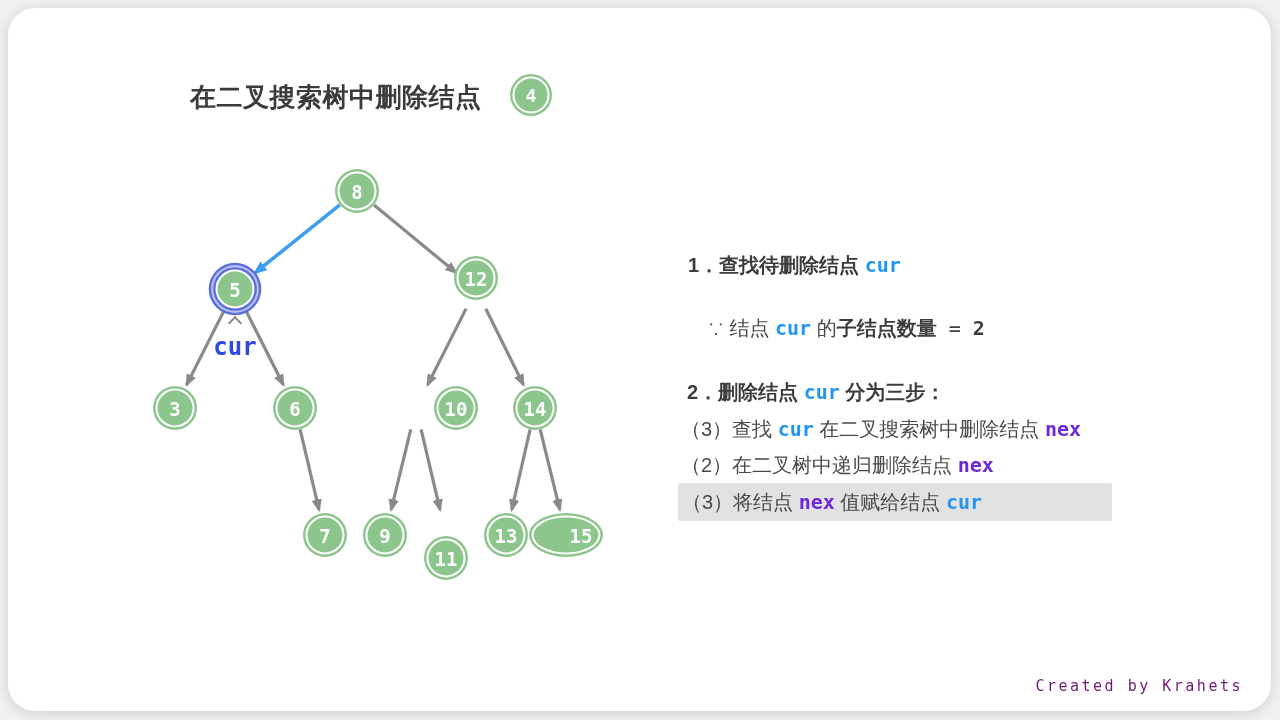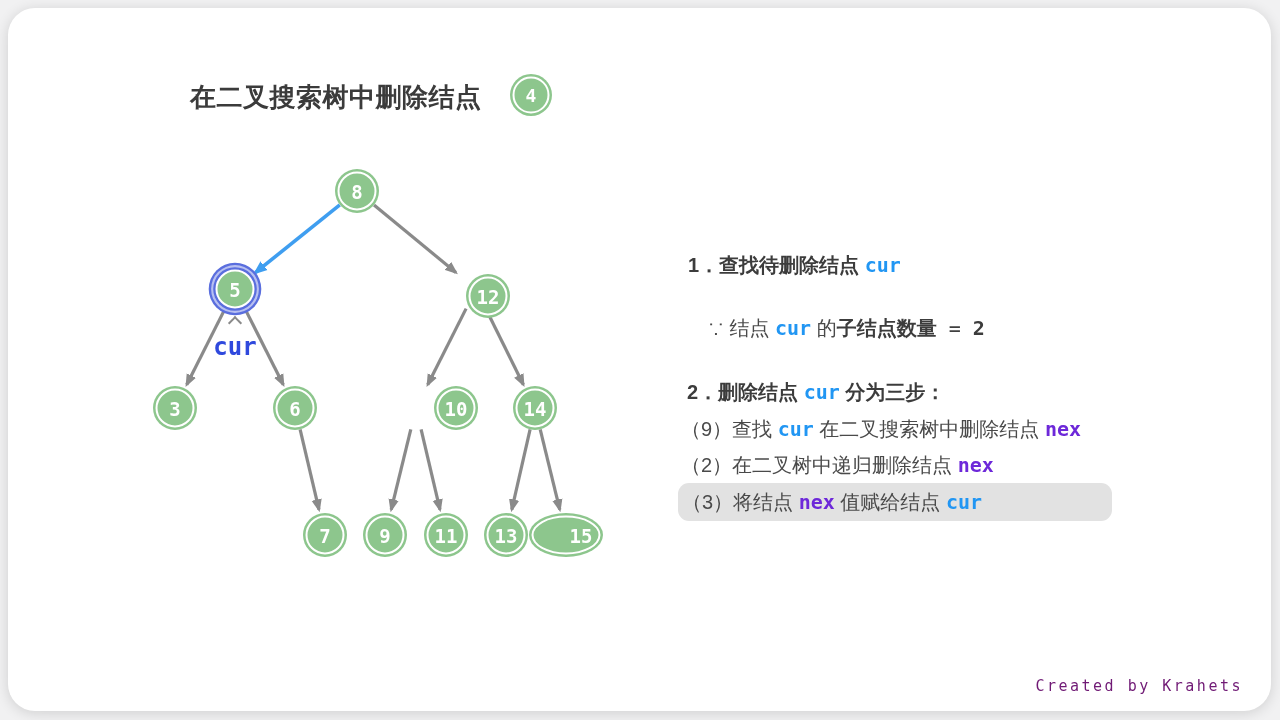--- a/index.html
+++ b/index.html
@@ -31,24 +31,24 @@
     position:absolute;width:35px;height:35px;border-radius:50%;
     background:#8dc68d;border:2.5px solid #fff;box-shadow:0 0 0 2.5px #8dc68d;
     display:flex;align-items:center;justify-content:center;
     color:#fff;font:bold 19px "DejaVu Sans Mono",monospace;
     transform:translate(-50%,-50%);
   }
   .node.hl{
     border:2px solid #fff;
     box-shadow:0 0 0 2.3px #5a6ede,0 0 0 4.4px #b8c0f1,0 0 0 6.8px #5a6ede;
   }
-  .n8{left:357px;top:191px;} .n5{left:235px;top:289px;} .n12{left:476px;top:296px;margin-left:12px;}
+  .n8{left:357px;top:191px;} .n5{left:235px;top:289px;} .n12{left:476px;top:278px;}
   .n3{left:175px;top:408px;} .n6{left:295px;top:408px;} .n10{left:416px;top:408px;margin-left:40px;}
   .n14{left:535px;top:408px;} .n7{left:325px;top:535px;} .n9{left:385px;top:535px;}
-  .n11{left:446px;top:535px;} .n13{left:506px;top:535px;} .n15{left:566px;top:535px;padding-left:30px;}
+  .n11{left:446px;top:558px;} .n13{left:506px;top:535px;} .n15{left:566px;top:535px;padding-left:30px;}
   .caret{
     position:absolute;left:235px;top:318px;width:8px;height:8px;
     border-top:2.6px solid #8a8a8a;border-right:2.6px solid #8a8a8a;
     transform:translate(-50%,0) rotate(-45deg);
   }
   .curlabel{
     position:absolute;left:235px;top:333px;transform:translateX(-50%);
     font:bold 24px "DejaVu Sans Mono",monospace;color:#2f49dd;
   }
   
@@ -62,21 +62,21 @@
   .indigo{color:#6d28d9;}
   .mono{font-family:"DejaVu Sans Mono",monospace;color:#3f3f3f;}
   .mono-b{font-family:"DejaVu Sans Mono",monospace;font-weight:bold;color:#3c3c3c;}
   .l1{left:688px;top:251px;}
   .l2{left:708px;top:314px;}
   .l3{left:687px;top:378px;}
   .l4{left:681px;top:415px;}
   .l5{left:681px;top:451px;}
   .hl-box{
     position:absolute;left:678px;top:483px;width:434px;height:38px;
-    background:#e2e2e2;border-radius:11px;
+    background:#e2e2e2;border-radius:2px;
     display:flex;align-items:center;box-sizing:border-box;padding-left:4px;
   }
   .hl-box .pline-in{white-space:pre;font-size:20px;color:#4a4a4a;}
   
   .wm{
     position:absolute;right:37px;top:677px;
     font:15px "DejaVu Sans Mono",monospace;letter-spacing:2.5px;color:#701a75;
   }
 </style>
 </head>
@@ -126,21 +126,21 @@
 
 <span class="caret"></span>
 <div class="curlabel">cur</div>
 
 <div class="pline l1"><span class="zh-b">1．查找待删除结点 </span><span class="code sky">cur</span></div>
 
 <div class="pline l2"><span>∵ 结点 </span><span class="code sky">cur</span><span> 的</span><span class="zh-b">子结点数量</span><span class="mono"> = </span><span class="mono-b">2</span></div>
 
 <div class="pline l3"><span class="zh-b">2．删除结点 </span><span class="code sky">cur</span><span class="zh-b"> 分为三步：</span></div>
 
-<div class="pline l4"><span>（9）查找 </span><span class="code sky">cur</span><span> 在二叉搜索树中删除结点 </span><span class="code indigo">nex</span></div>
+<div class="pline l4"><span>（3）查找 </span><span class="code sky">cur</span><span> 在二叉搜索树中删除结点 </span><span class="code indigo">nex</span></div>
 
 <div class="pline l5"><span>（2）在二叉树中递归删除结点 </span><span class="code indigo">nex</span></div>
 
 <div class="hl-box">
     <span class="pline-in"><span>（3）将结点 </span><span class="code indigo">nex</span><span> 值赋给结点 </span><span class="code sky">cur</span></span>
   </div>
 
 <div class="wm">Created by Krahets</div>
 
 </body></html>

